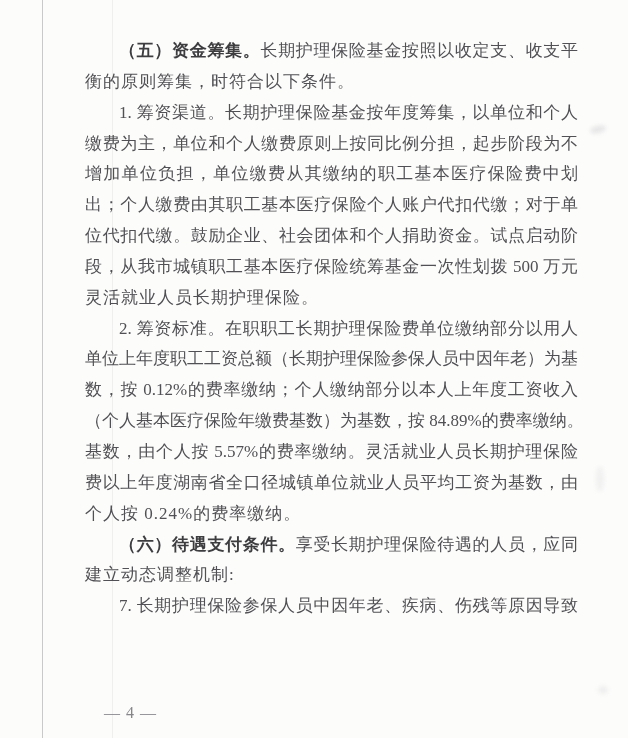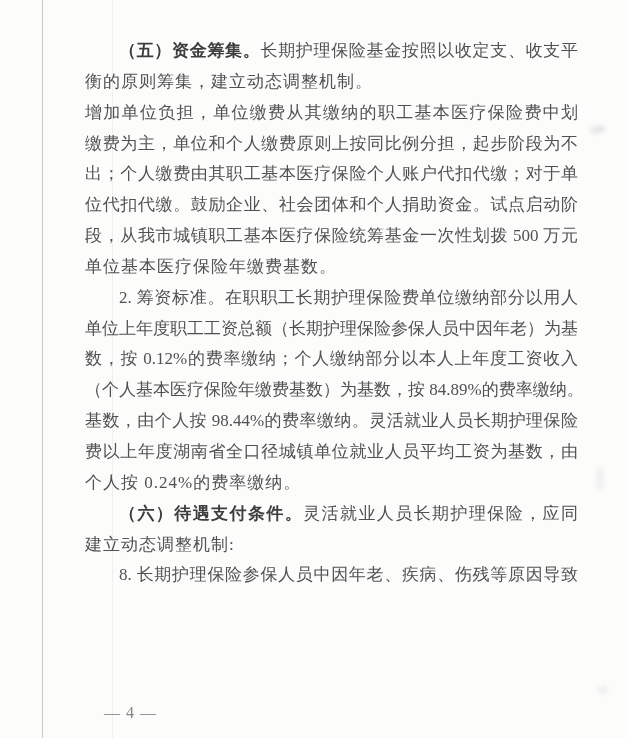--- a/index.html
+++ b/index.html
@@ -59,38 +59,39 @@
 
   <div class="scan-line-left"></div>
   <div class="scan-line-fold"></div>
   <div class="smudge s1"></div>
   <div class="smudge s2"></div>
   <div class="smudge s3"></div>
 
   <div class="content">
 
     <div class="line justify indent"><span class="bold">（五）资金筹集。</span><span>长期护理保险基金按照以收定支、收支平</span></div>
-    <div class="line">衡的原则筹集，建立动态调整机制。</div>
+    <div class="line">衡的原则筹集，时符合以下条件。</div>
 
+    <div class="line justify indent">1. 筹资渠道。长期护理保险基金按年度筹集，以单位和个人</div>
+    <div class="line justify">缴费为主，单位和个人缴费原则上按同比例分担，起步阶段为不</div>
     <div class="line justify">增加单位负担，单位缴费从其缴纳的职工基本医疗保险费中划</div>
-    <div class="line justify">缴费为主，单位和个人缴费原则上按同比例分担，起步阶段为不</div>
     <div class="line justify">出；个人缴费由其职工基本医疗保险个人账户代扣代缴；对于单</div>
     <div class="line justify">位代扣代缴。鼓励企业、社会团体和个人捐助资金。试点启动阶</div>
     <div class="line justify">段，从我市城镇职工基本医疗保险统筹基金一次性划拨 500 万元</div>
-    <div class="line">单位基本医疗保险年缴费基数。</div>
+    <div class="line">灵活就业人员长期护理保险。</div>
 
     <div class="line justify indent">2. 筹资标准。在职职工长期护理保险费单位缴纳部分以用人</div>
     <div class="line justify">单位上年度职工工资总额（长期护理保险参保人员中因年老）为基</div>
     <div class="line justify">数，按 0.12%的费率缴纳；个人缴纳部分以本人上年度工资收入</div>
     <div class="line justify">（个人基本医疗保险年缴费基数）为基数，按 84.89%的费率缴纳。</div>
-    <div class="line justify">基数，由个人按 98.44%的费率缴纳。灵活就业人员长期护理保险</div>
+    <div class="line justify">基数，由个人按 5.57%的费率缴纳。灵活就业人员长期护理保险</div>
     <div class="line justify">费以上年度湖南省全口径城镇单位就业人员平均工资为基数，由</div>
     <div class="line">个人按 0.24%的费率缴纳。</div>
 
-    <div class="line justify indent"><span class="bold">（六）待遇支付条件。</span><span>灵活就业人员长期护理保险，应同</span></div>
+    <div class="line justify indent"><span class="bold">（六）待遇支付条件。</span><span>享受长期护理保险待遇的人员，应同</span></div>
     <div class="line">建立动态调整机制:</div>
-    <div class="line justify indent">8. 长期护理保险参保人员中因年老、疾病、伤残等原因导致</div>
+    <div class="line justify indent">7. 长期护理保险参保人员中因年老、疾病、伤残等原因导致</div>
 
   </div>
 
   <div class="page-number">— 4 —</div>
 
 </div>
 
 </body></html>

